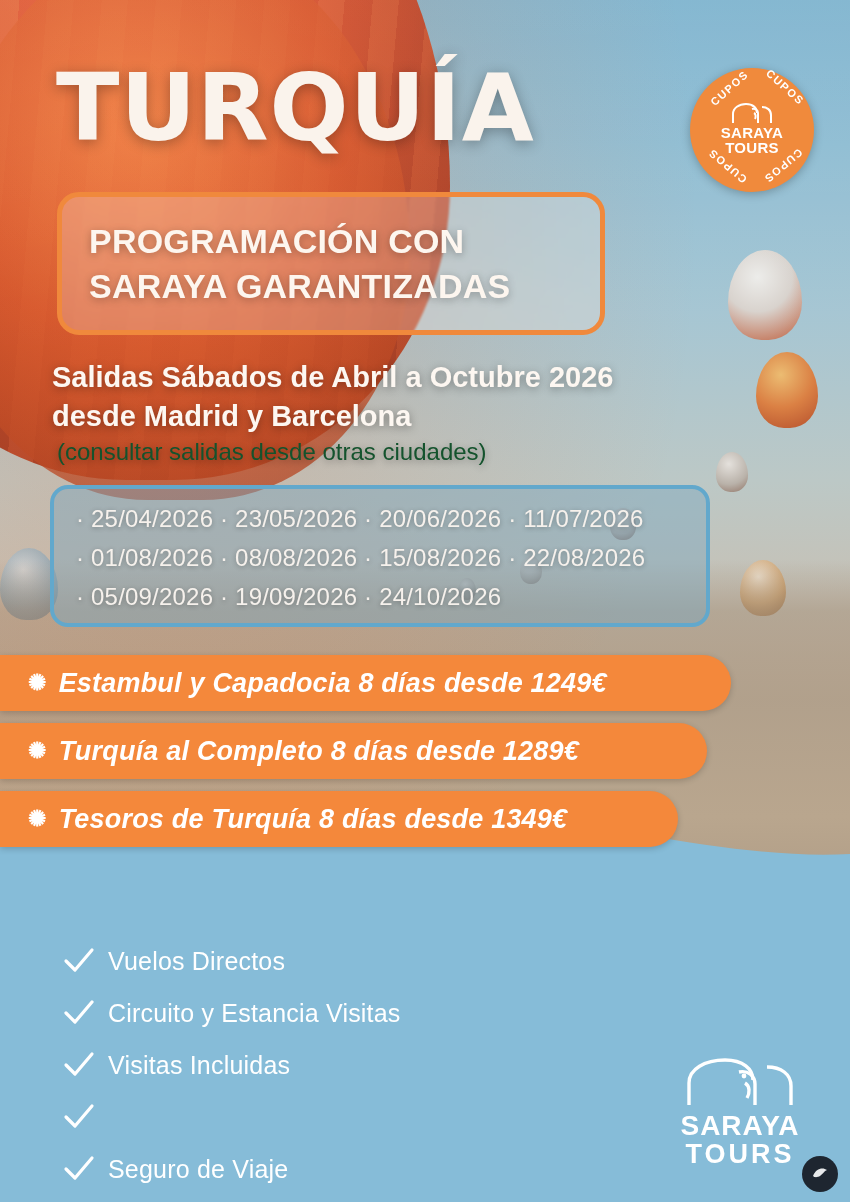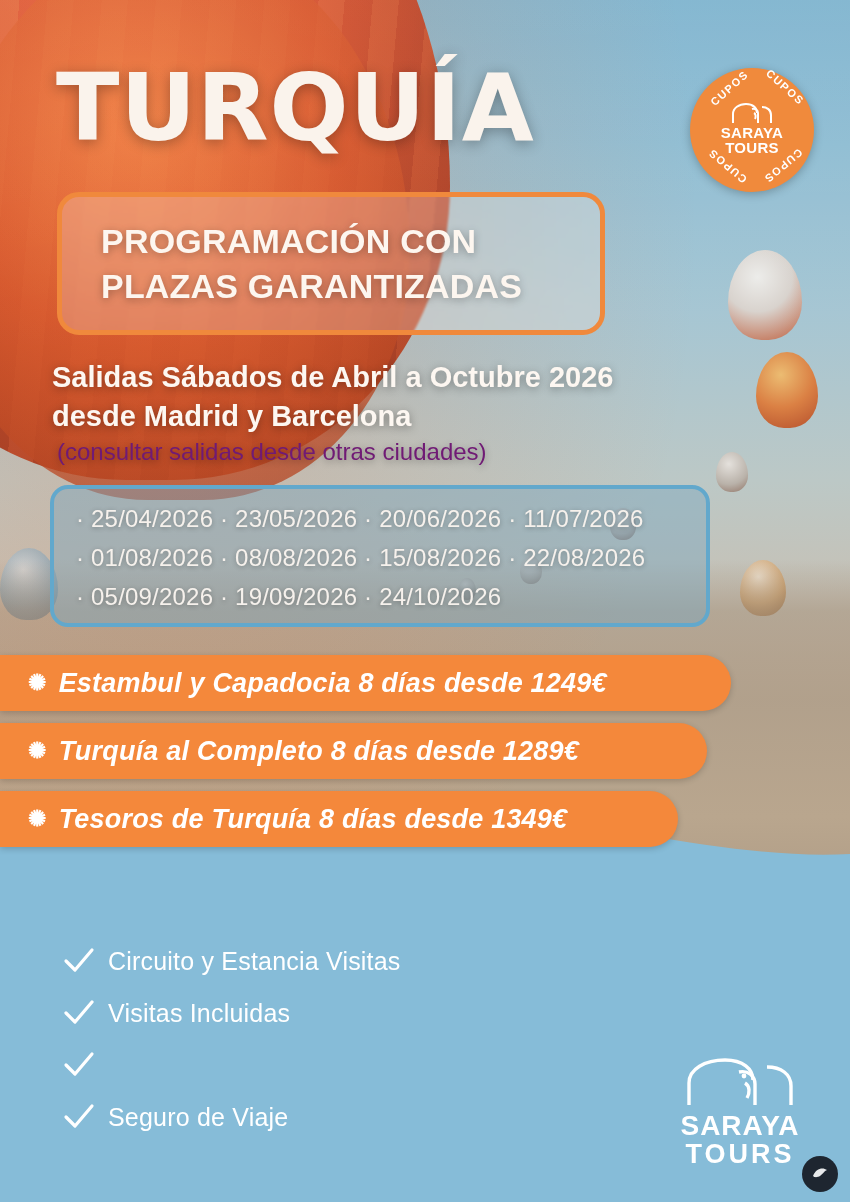--- a/index.html
+++ b/index.html
@@ -154,21 +154,21 @@
   .prog-box {
     position: absolute;
     left: 57px; top: 192px;
     width: 548px; height: 143px;
     border: 5px solid #f0893c;
     border-radius: 22px;
     background: rgba(255,245,235,.26);
     backdrop-filter: blur(1px);
     display: flex;
     align-items: center;
-    padding-left: 39px;
+    padding-left: 27px;
   }
   .prog-box .lines {
     color: #fdf6ef;
     font-size: 34px;
     font-weight: 800;
     line-height: 1.30;
     text-shadow: 0 2px 8px rgba(0,0,0,.30);
     letter-spacing: .2px;
   }
 
@@ -176,21 +176,21 @@
   .dep-head {
     position: absolute; left: 52px; top: 358px;
     color: #fdf7f1;
     font-size: 29px;
     font-weight: 800;
     line-height: 1.34;
     text-shadow: 0 2px 8px rgba(0,0,0,.34);
   }
   .dep-note {
     position: absolute; left: 57px; top: 438px;
-    color: #701a75;
+    color: #14532d;
     font-size: 24px;
     font-weight: 400;
     text-shadow: 0 2px 7px rgba(0,0,0,.34);
   }
 
   
   .dates-box {
     position: absolute;
     left: 50px; top: 485px;
     width: 660px; height: 142px;
@@ -324,21 +324,21 @@
         <path d="M24,11 C26,12 26,15 25,17" fill="none" stroke="#ffffff" stroke-width="2"></path>
       </svg>
       <div class="badge-name">SARAYA</div>
       <div class="badge-sub">TOURS</div>
     </div>
   </div>
 
   <div class="prog-box">
     <div class="lines">
       <div>PROGRAMACIÓN CON</div>
-      <div>PLAZAS GARANTIZADAS</div>
+      <div>SARAYA GARANTIZADAS</div>
     </div>
   </div>
 
   <div class="dep-head">
     <div>Salidas Sábados de Abril a Octubre 2026</div>
     <div>desde Madrid y Barcelona</div>
   </div>
   <div class="dep-note">(consultar salidas desde otras ciudades)</div>
 
   <div class="dates-box">
@@ -354,20 +354,26 @@
   <div class="offer o2">
     <span class="star">✺</span>
     <span>Turquía al Completo 8 días desde 1289€</span>
   </div>
   <div class="offer o3">
     <span class="star">✺</span>
     <span>Tesoros de Turquía 8 días desde 1349€</span>
   </div>
 
   <div class="includes">
+    <div class="inc-item">
+      <svg class="check" viewBox="0 0 34 34">
+        <path d="M4,17 L13,26 L30,6" fill="none" stroke="#ffffff" stroke-width="3.2" stroke-linecap="round" stroke-linejoin="round"></path>
+      </svg>
+      <span>Vuelos Directos</span>
+    </div>
     <div class="inc-item">
       <svg class="check" viewBox="0 0 34 34">
         <path d="M4,17 L13,26 L30,6" fill="none" stroke="#ffffff" stroke-width="3.2" stroke-linecap="round" stroke-linejoin="round"></path>
       </svg>
       <span>Circuito y Estancia Visitas</span>
     </div>
     <div class="inc-item">
       <svg class="check" viewBox="0 0 34 34">
         <path d="M4,17 L13,26 L30,6" fill="none" stroke="#ffffff" stroke-width="3.2" stroke-linecap="round" stroke-linejoin="round"></path>
       </svg>

